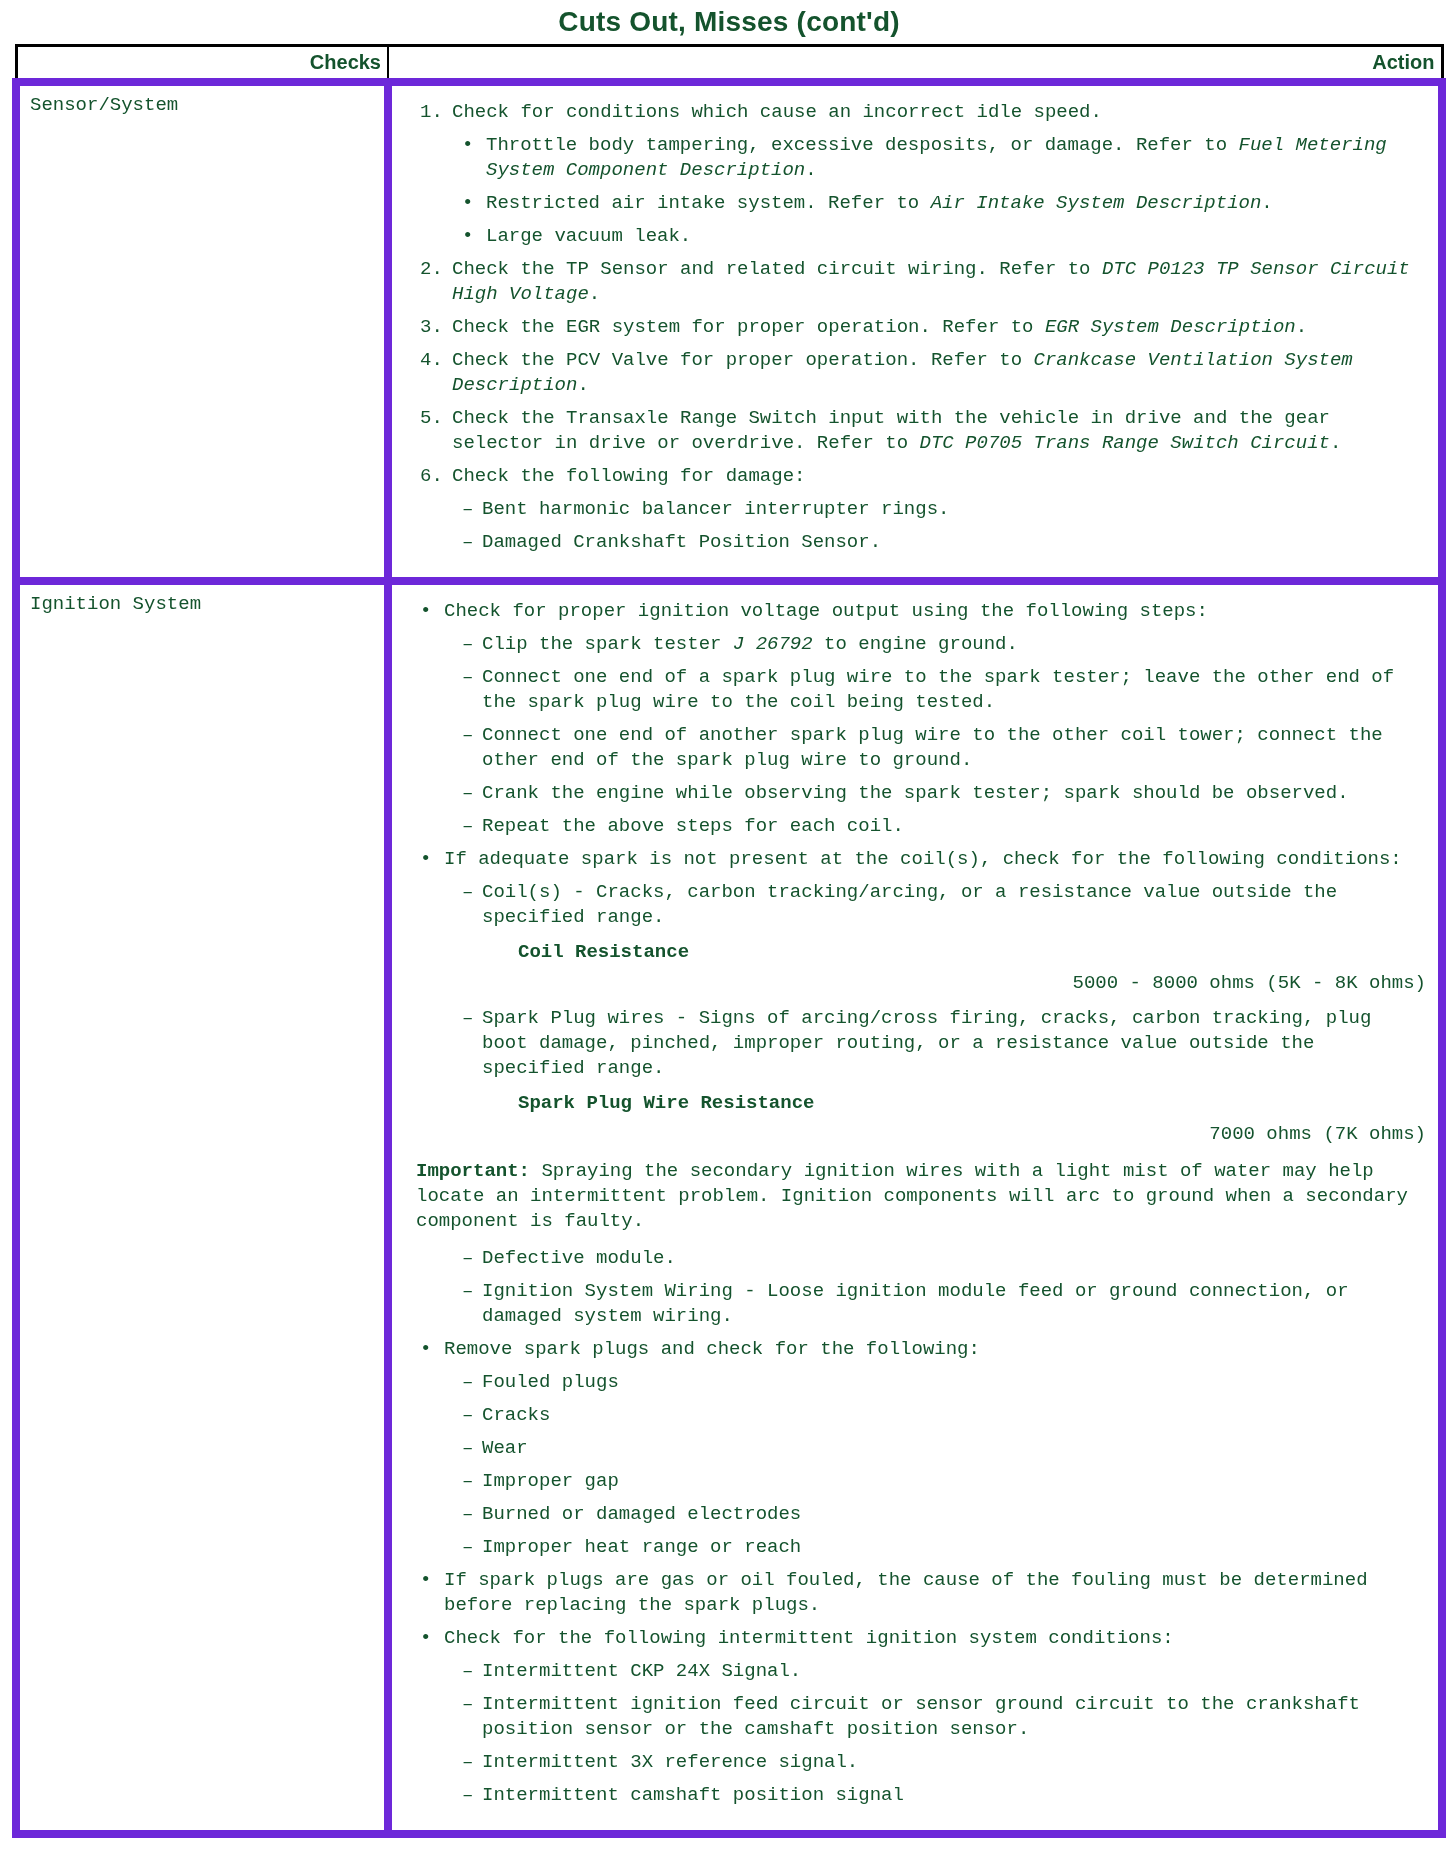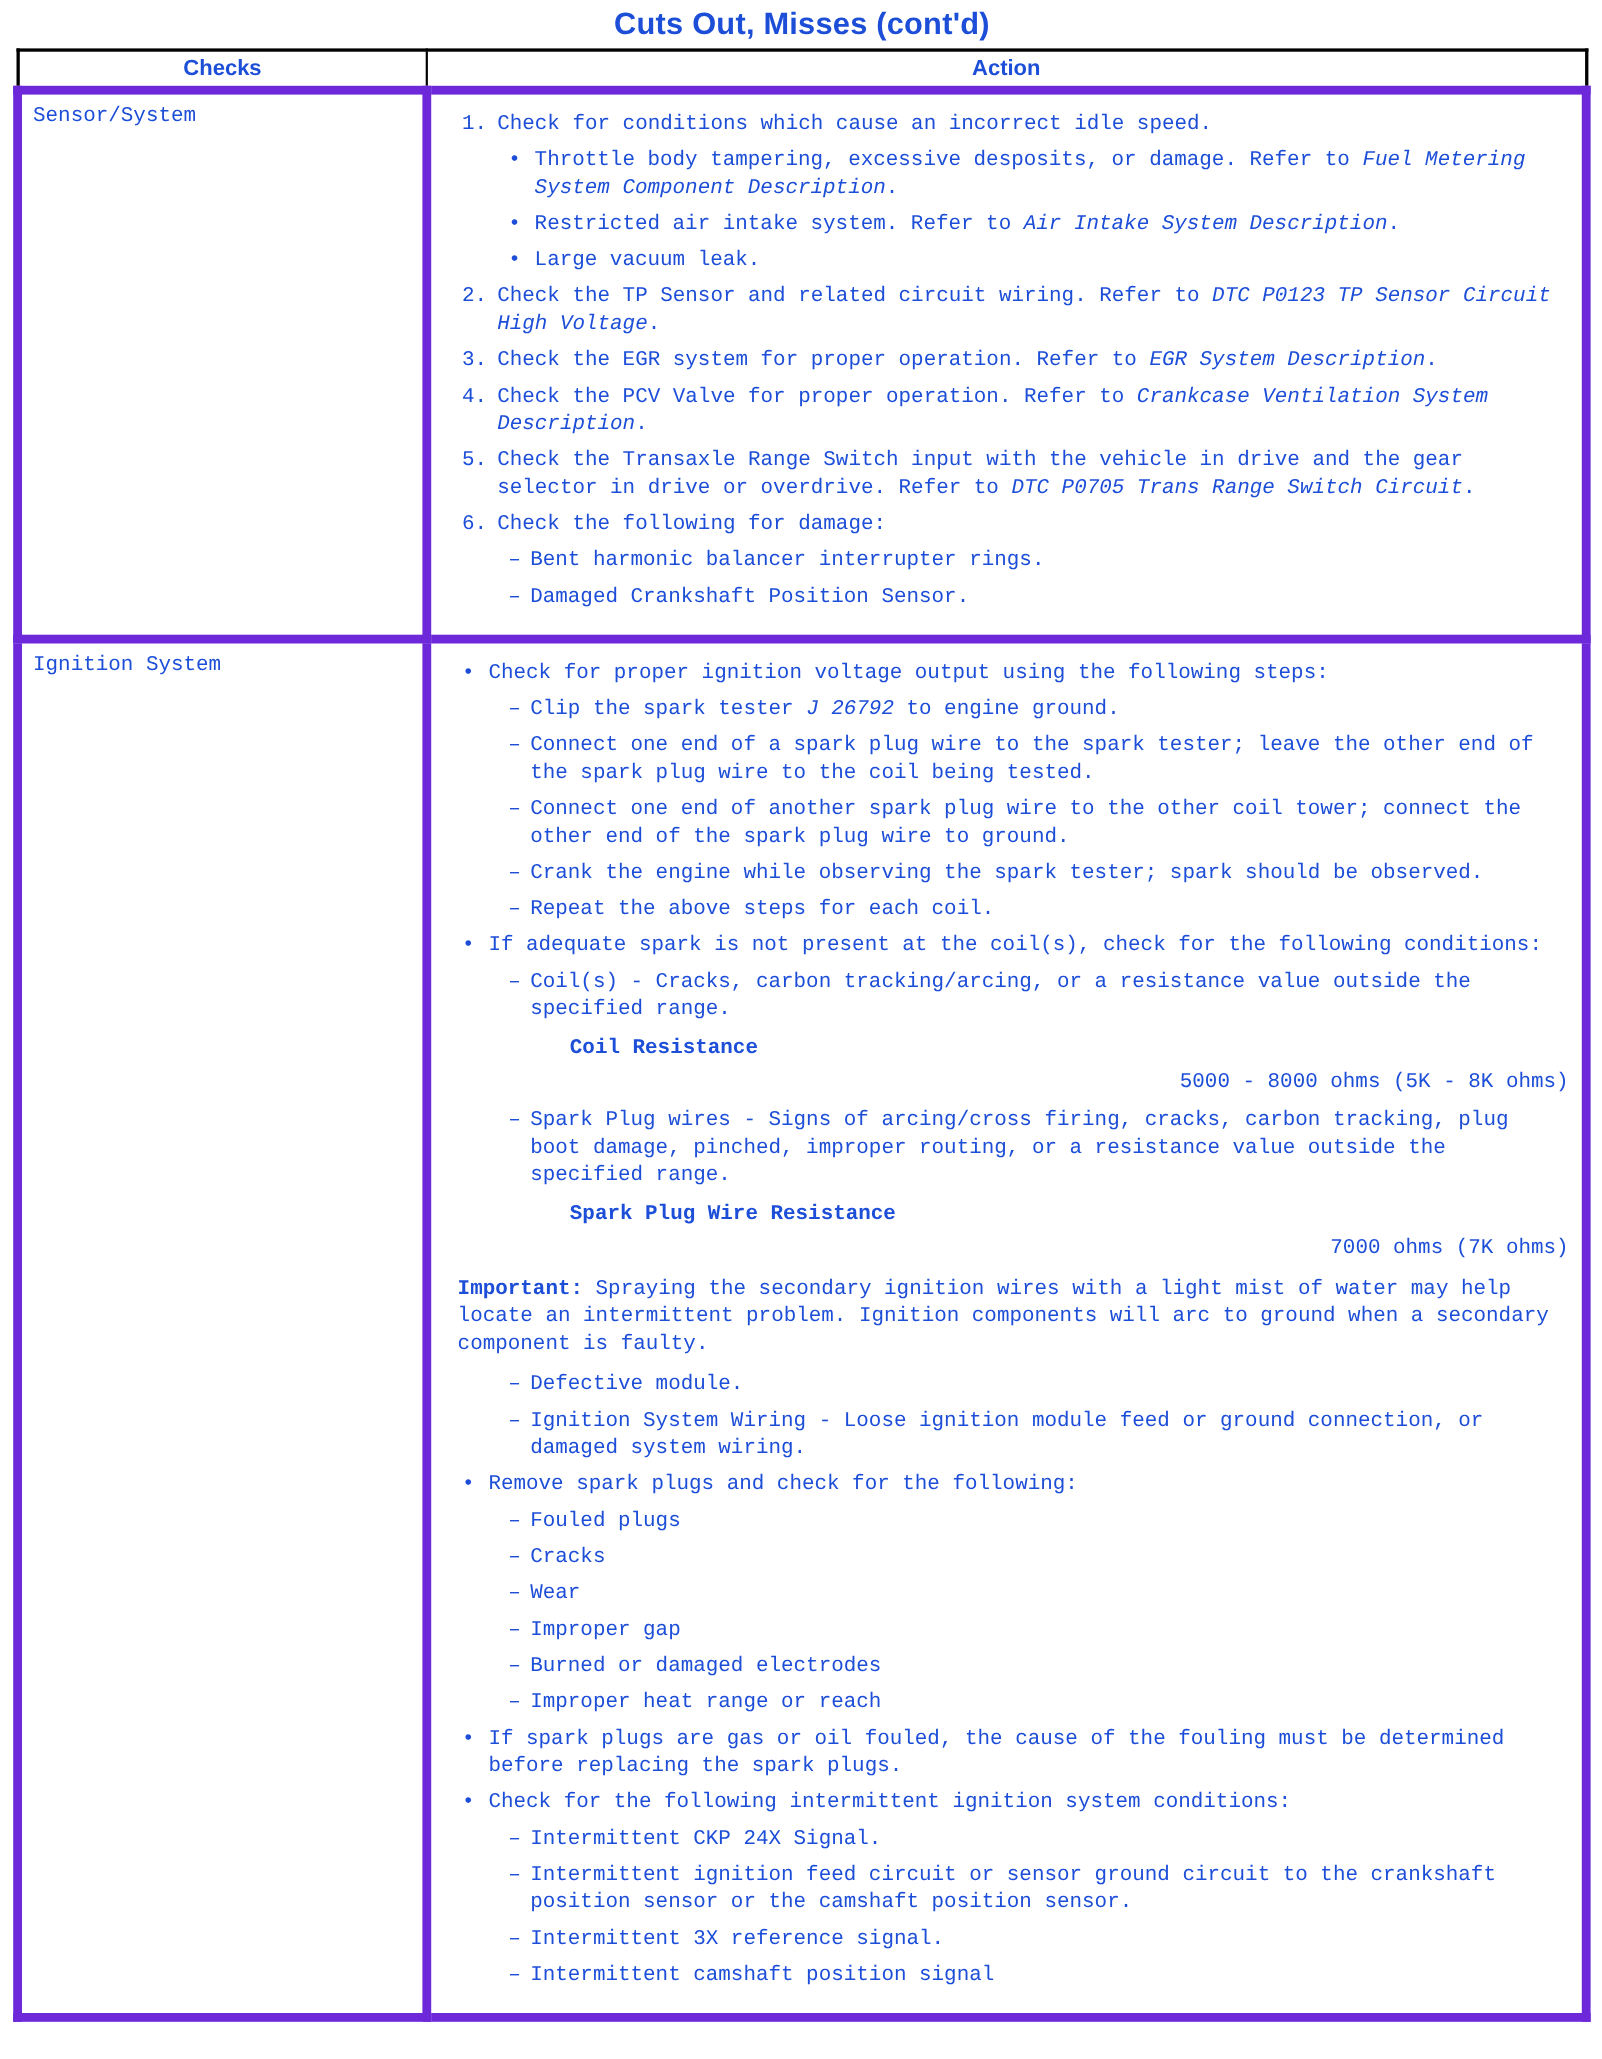--- a/index.html
+++ b/index.html
@@ -1,40 +1,40 @@
 <!DOCTYPE html>
 <html><head>
 <meta charset="utf-8">
 <style>
   * { box-sizing: border-box; }
   html, body { margin: 0; padding: 0; background: #ffffff; }
   .page {
     width: 1456px;
     min-height: 1872px;
     font-family: "Liberation Sans", sans-serif;
-    color: #1d4ed8;
+    color: #14532d;
     padding: 4px 10px 10px 12px;
   }
   .page-title {
     text-align: center;
     font-weight: bold;
     font-size: 28px;
     margin: 2px 0 6px 0;
     letter-spacing: 0.2px;
   }
   table.main {
     width: 100%;
     border-collapse: collapse;
     border: 3px solid #000;
   }
   th {
     border: 2px solid #000;
     font-size: 20px;
     font-weight: bold;
-    text-align: center;
+    text-align: right;
     padding: 4px 6px;
   }
   td {
     border: 8px solid #6d28d9;
     vertical-align: top;
     font-family: Liberation Mono, monospace;
   }
   .check-cell {
     width: 372px;
     padding: 8px 10px;

